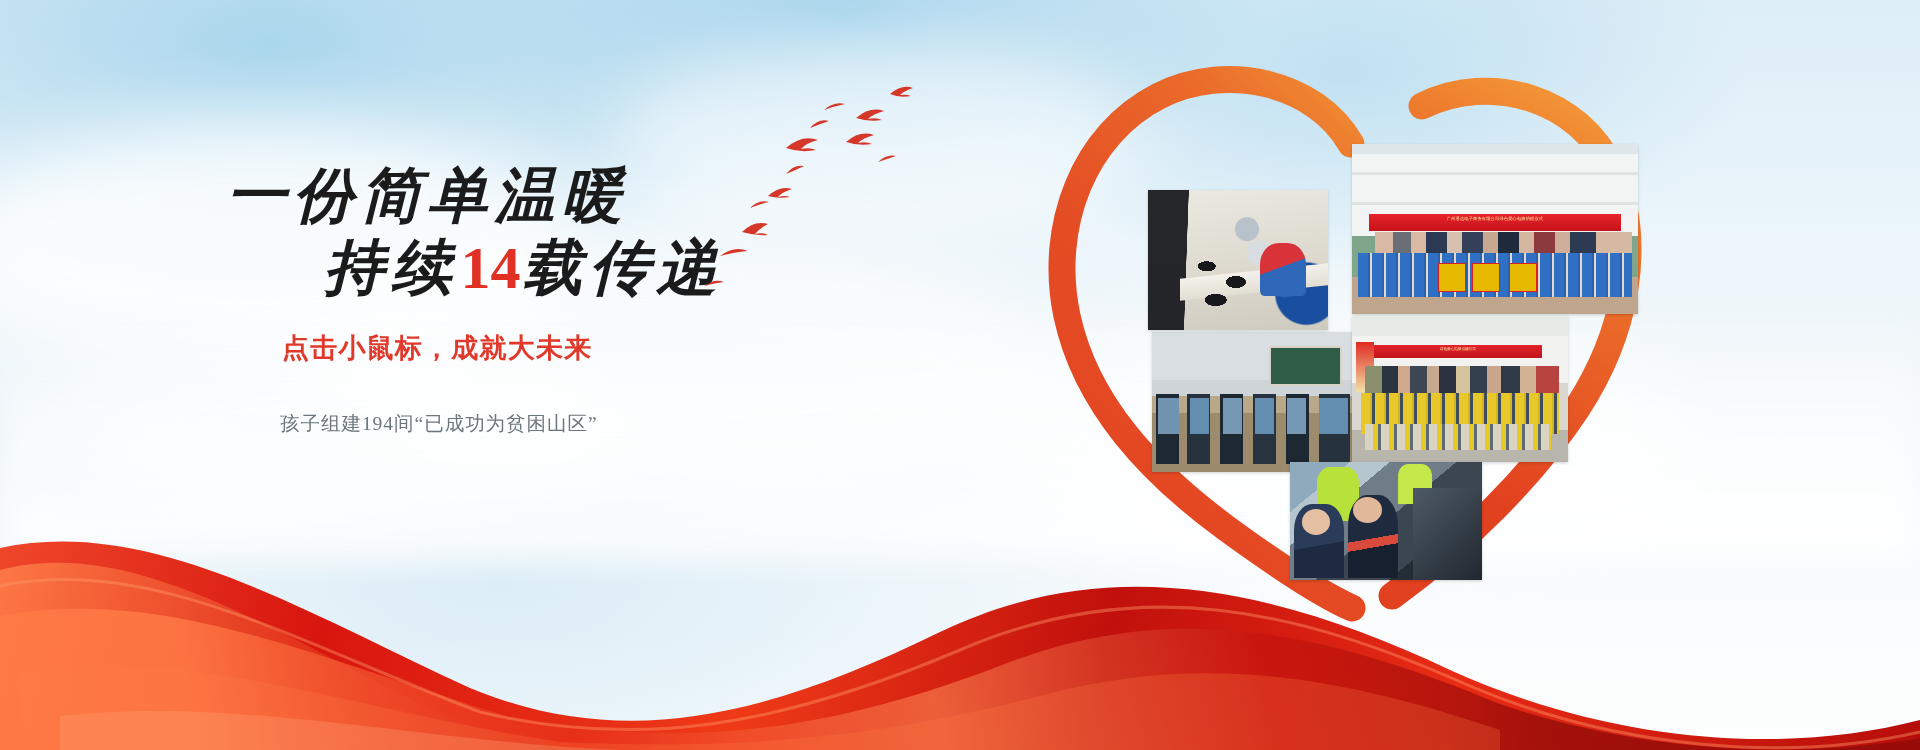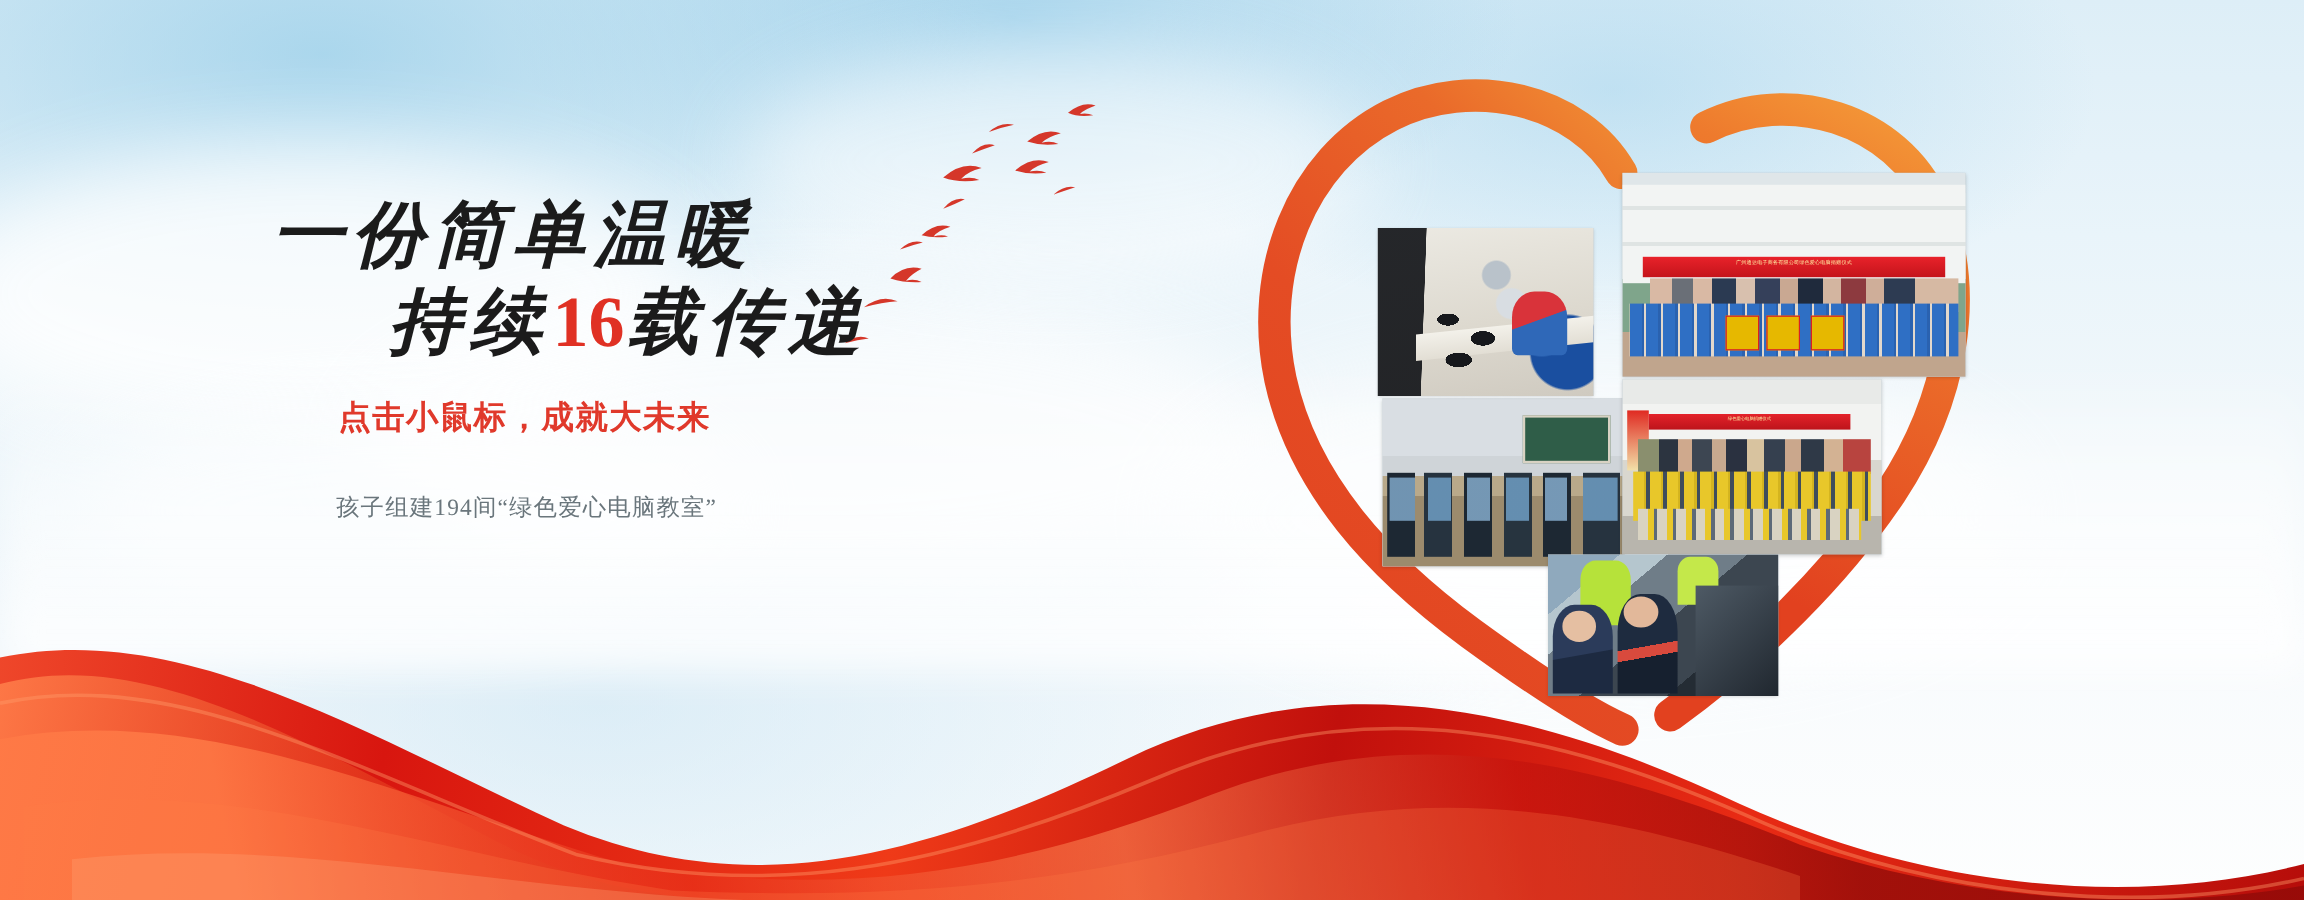--- a/index.html
+++ b/index.html
@@ -274,29 +274,29 @@
       <div class="boy-a"></div>
       <div class="boy-b"></div>
       <div class="face-a"></div>
       <div class="face-b"></div>
     </div>
   </div>
 
   <div class="text-block">
     <div class="headline">
       <div class="hl-line hl1">一份简单温暖</div>
-      <div class="hl-line hl2"><span>持续</span><span class="num">16</span><span>载传递</span></div>
+      <div class="hl-line hl2"><span>持续</span><span class="num">14</span><span>载传递</span></div>
     </div>
 
     <div class="sub">
       <div class="sub-line">点击小鼠标，成就大未来</div>
     </div>
 
     <div class="desc">
-      <div class="desc-line">孩子组建194间“绿色爱心电脑教室”</div>
+      <div class="desc-line">孩子组建194间“已成功为贫困山区”</div>
     </div>
   </div>
 
   <div class="ribbon">
     <svg viewBox="0 0 1920 330" preserveAspectRatio="none" xmlns="http://www.w3.org/2000/svg">
       <defs>
         <linearGradient id="silkA" x1="0" y1="0" x2="1920" y2="330" gradientUnits="userSpaceOnUse">
           <stop offset="0%" stop-color="#f04a2c"></stop>
           <stop offset="18%" stop-color="#d8160f"></stop>
           <stop offset="40%" stop-color="#ef3a18"></stop>

